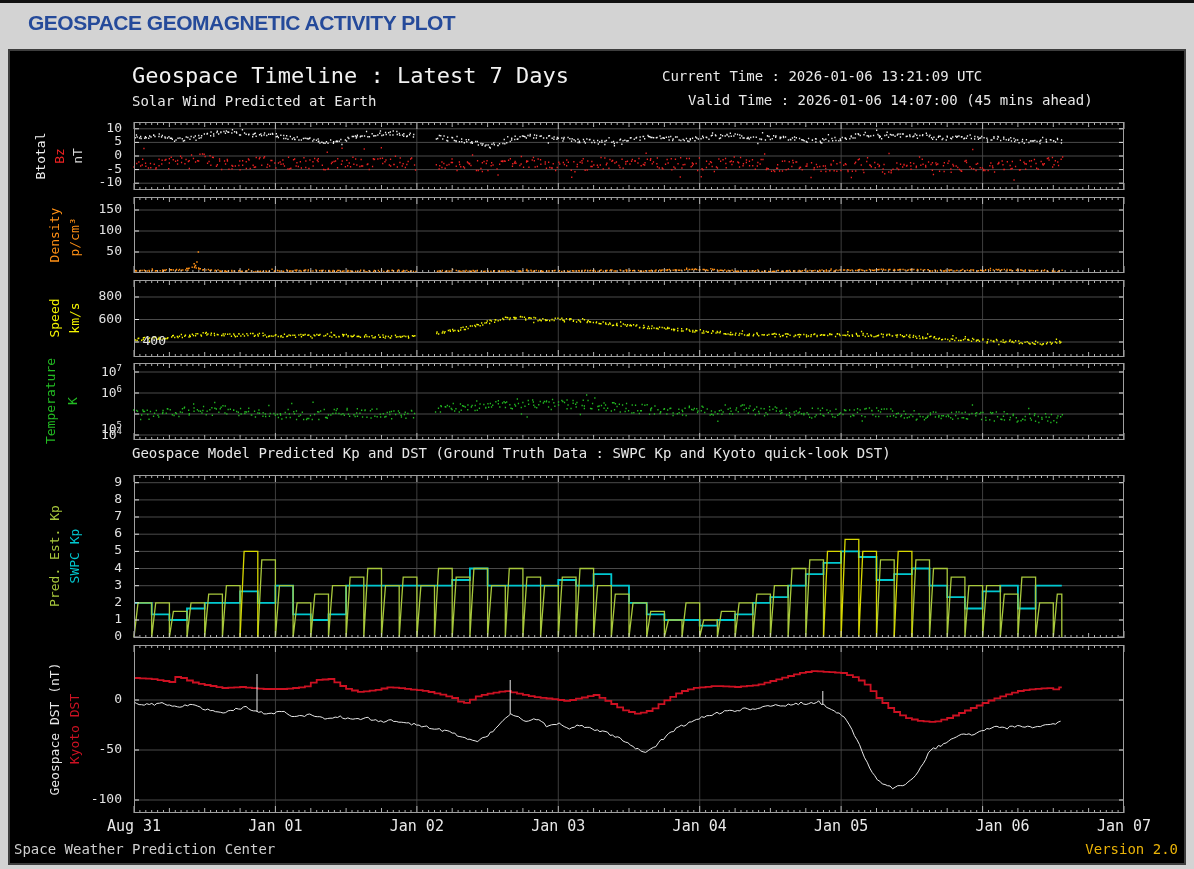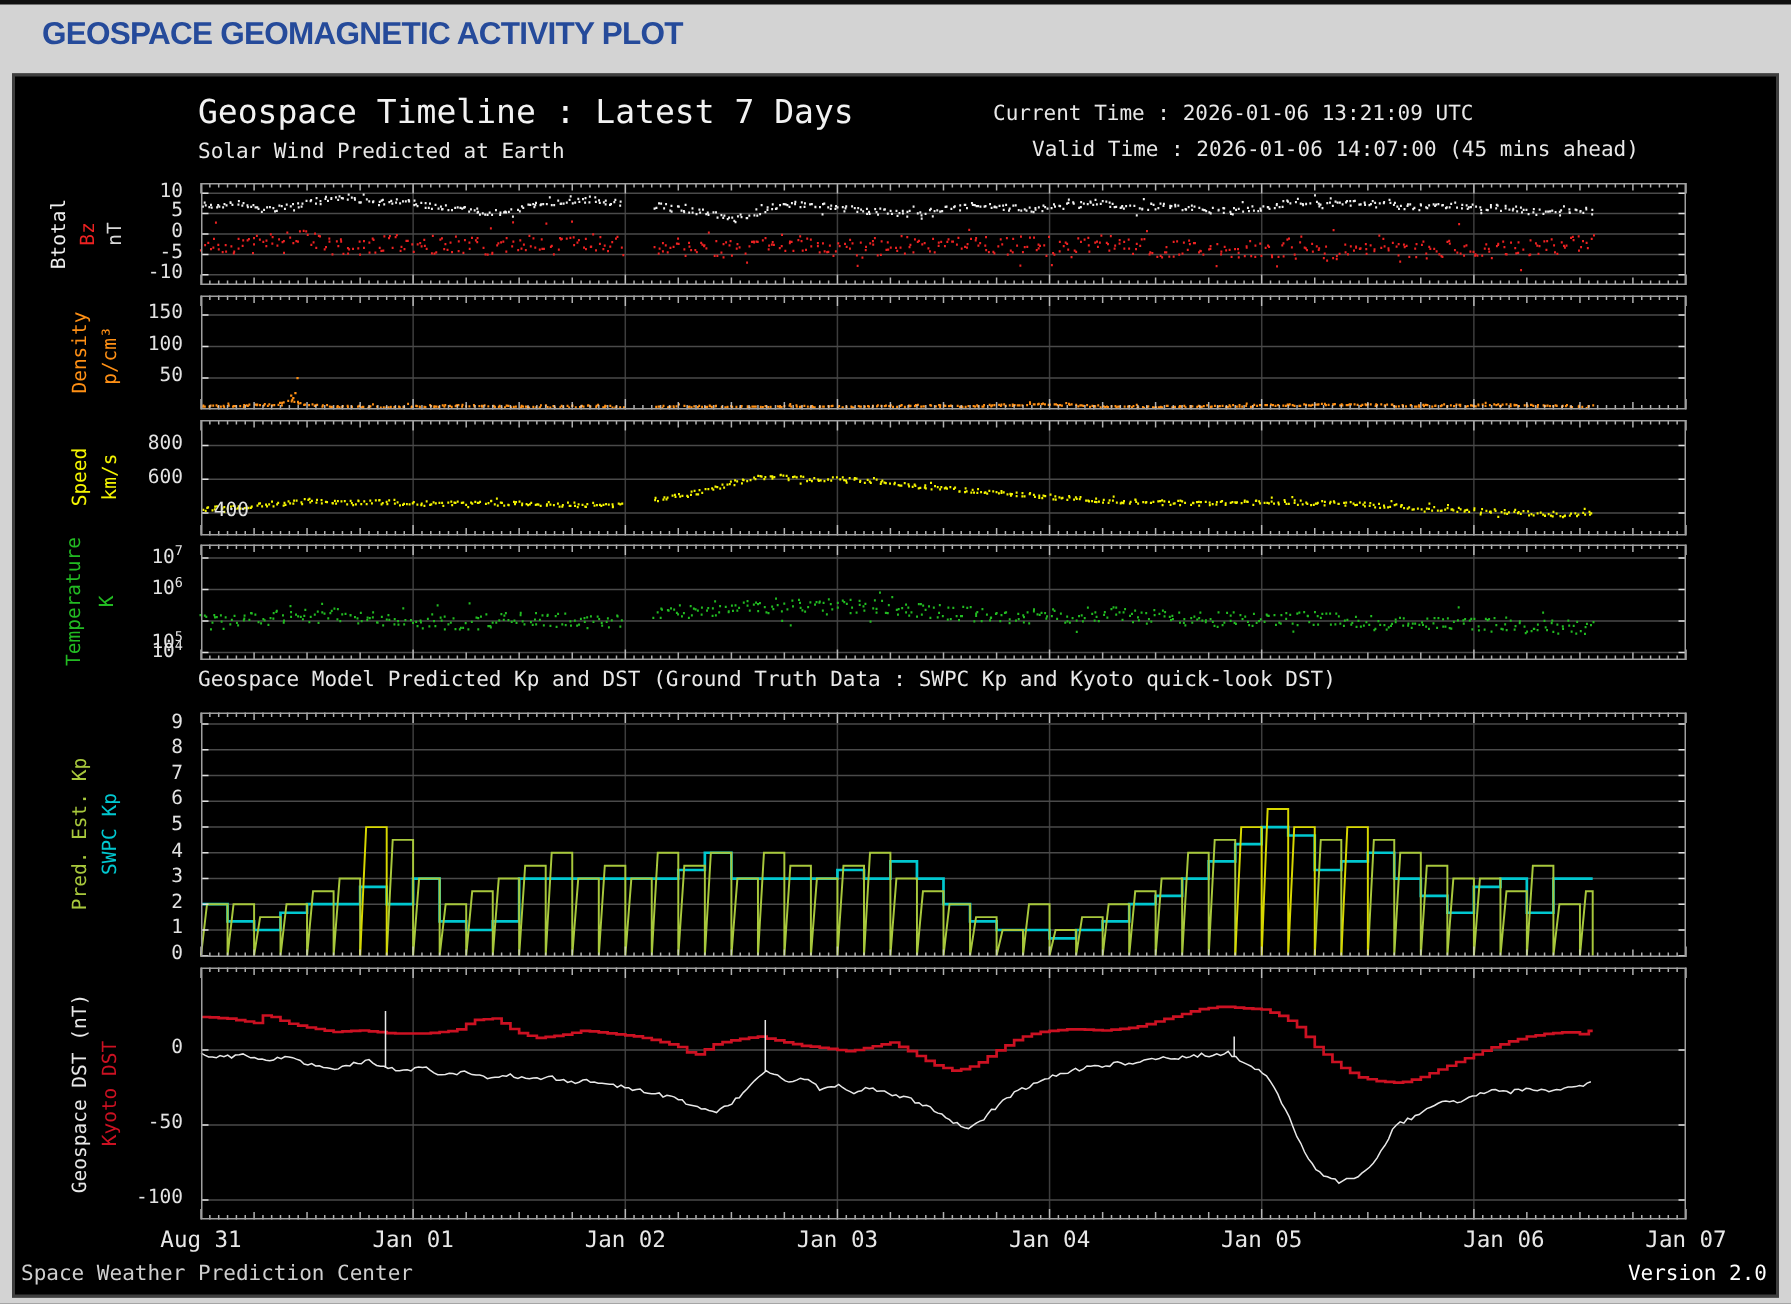--- a/index.html
+++ b/index.html
@@ -10,21 +10,21 @@
        font-weight:bold;font-size:21px;letter-spacing:-0.5px;color:#254a9a;}
   .win{position:absolute;left:8px;top:46px;width:1178px;height:816px;background:#000;
        border:2px solid #3e3e3e;box-sizing:border-box;}
   .win svg{position:absolute;left:0;overflow:visible;}
   .t1{position:absolute;left:122px;top:12px;font-size:22px;color:#f2f2f2;white-space:pre;}
   .ct{position:absolute;left:652px;top:17px;font-size:14px;color:#e8e8e8;white-space:pre;}
   .st{position:absolute;left:122px;top:42px;font-size:14px;color:#e8e8e8;white-space:pre;}
   .vt{position:absolute;left:678px;top:41px;font-size:14px;color:#e8e8e8;white-space:pre;}
   .sec{position:absolute;left:122px;top:394px;font-size:14px;color:#e8e8e8;white-space:pre;}
   .fl{position:absolute;left:4px;top:790px;font-size:14px;color:#cfcfcf;}
-  .fr{position:absolute;right:6px;top:790px;font-size:14px;color:#ffffff;}
+  .fr{position:absolute;right:6px;top:790px;font-size:14px;color:#eab308;}
   .vlab{position:absolute;transform:translate(-50%,-50%) rotate(-90deg);
         font-size:13px;white-space:nowrap;}
   .ytick{position:absolute;left:0;width:112px;text-align:right;font-size:13px;color:#e2e2e2;}
   .ytick sup{font-size:9px;}
   .xlab{position:absolute;top:766px;transform:translateX(-50%);font-size:15px;color:#e8e8e8;white-space:pre;}
 </style>
 </head>
 <body>
 
 <div class="page">

